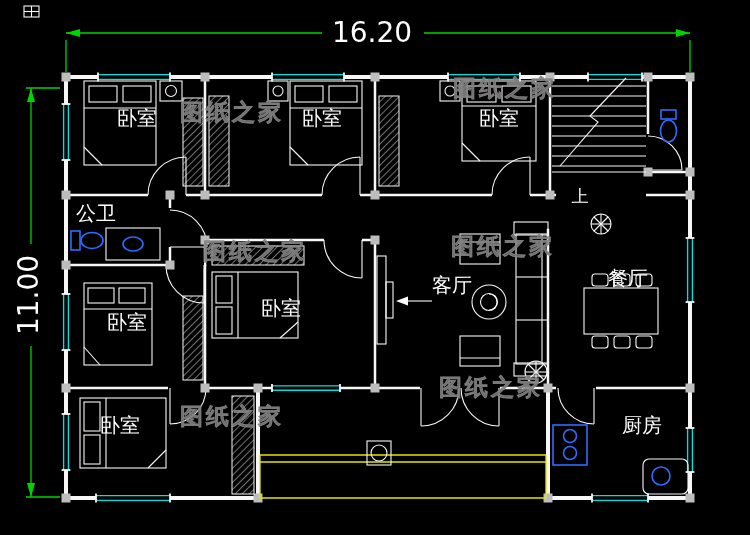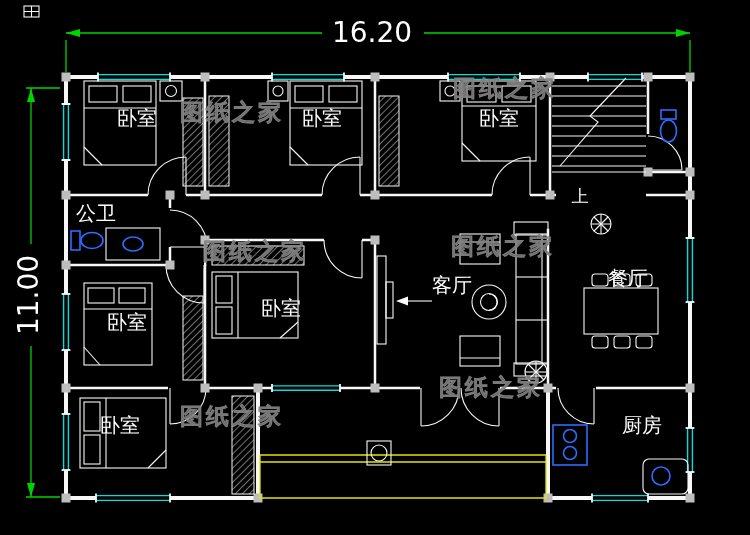--- a/index.html
+++ b/index.html
@@ -1,17 +1,17 @@
 <!DOCTYPE html>
 <html style="--background: #000000; --wall: #f7f7f7; --window: #00e0e0; --dimension: #00d400; --text: #ffffff; --fixture: #2e6bff; --porch: #e6e600; --column: #bdbdbd; --watermark: #4d4d4d;"><head>
 <meta charset="utf-8">
 <style>
   html,body{margin:0;padding:0;background:var(--background,#000);}
   .stage{position:relative;width:750px;height:535px;background:var(--background,#000);
-         font-family:"DejaVu Sans",sans-serif;overflow:hidden;border-radius:23px;}
+         font-family:"DejaVu Sans",sans-serif;overflow:hidden;}
   svg{display:block}
   .wall{stroke:var(--wall,#fff);stroke-width:4;fill:none;stroke-linecap:square}
   .wi{stroke:var(--wall,#fff);stroke-width:2.5;fill:none;stroke-linecap:square}
   .thin{stroke:var(--wall,#fff);stroke-width:1.1;fill:none}
   .win{stroke:var(--window,#00e5e5);stroke-width:1.4;fill:none}
   .wincap{stroke:var(--wall,#fff);stroke-width:1.8;fill:none}
   .cut{fill:var(--background,#000);stroke:none}
   .dim{stroke:var(--dimension,#00d200);stroke-width:1.3;fill:none}
   .dimfill{fill:var(--dimension,#00d200);stroke:none}
   .fix{stroke:var(--fixture,#2e6bff);stroke-width:1.6;fill:none}

